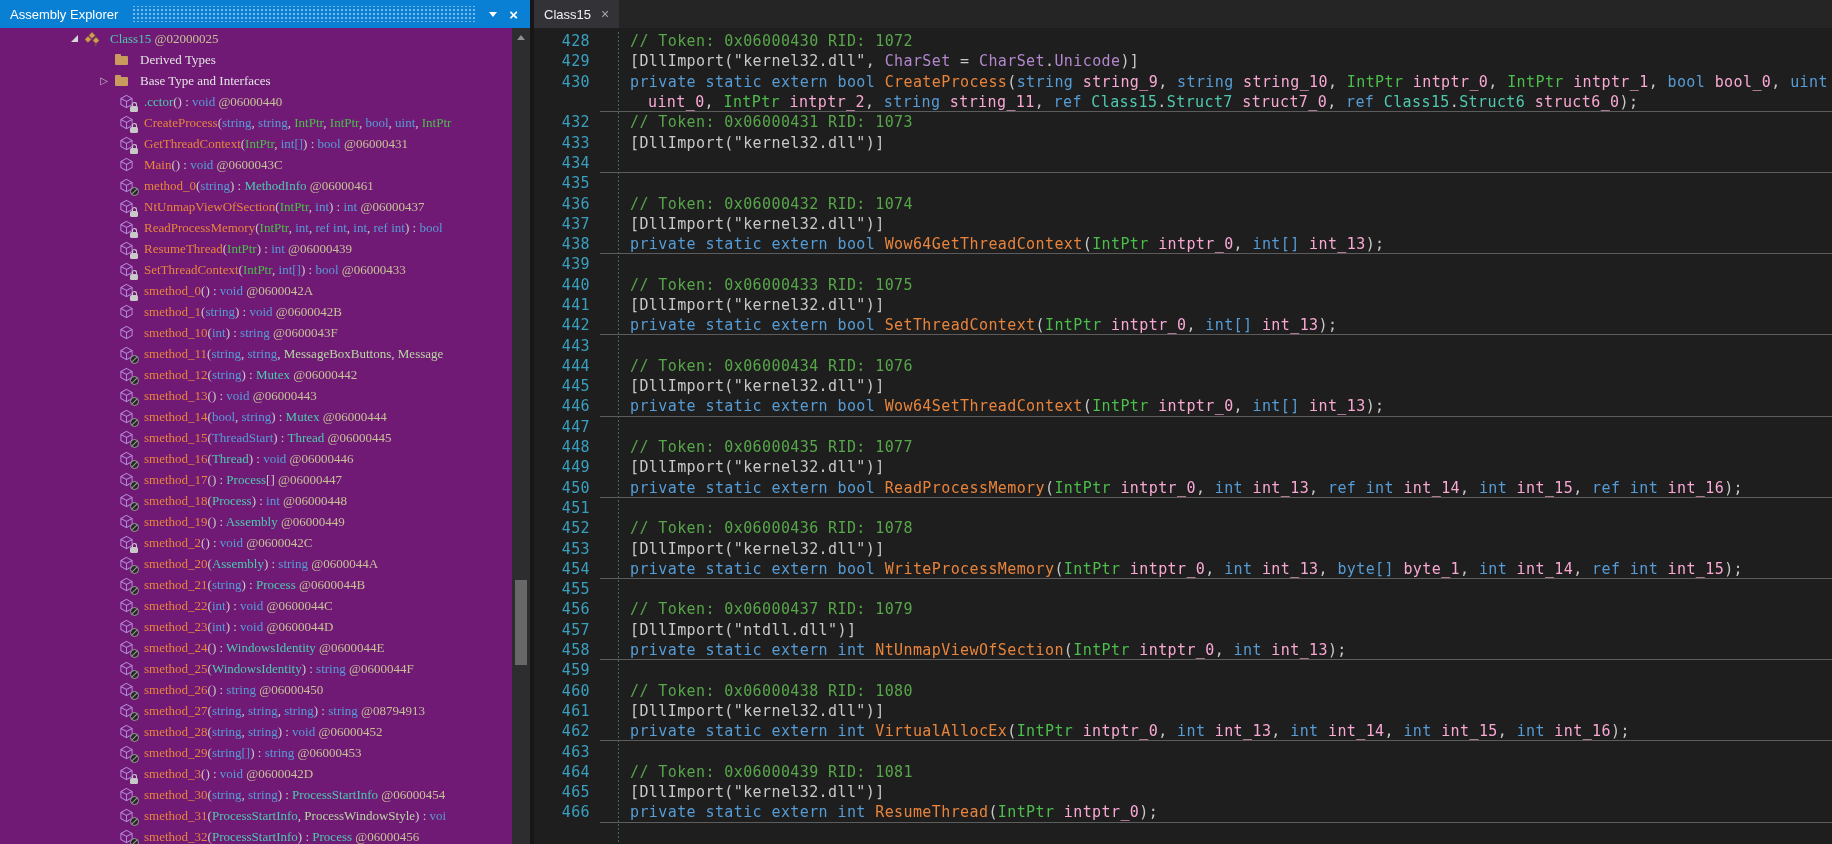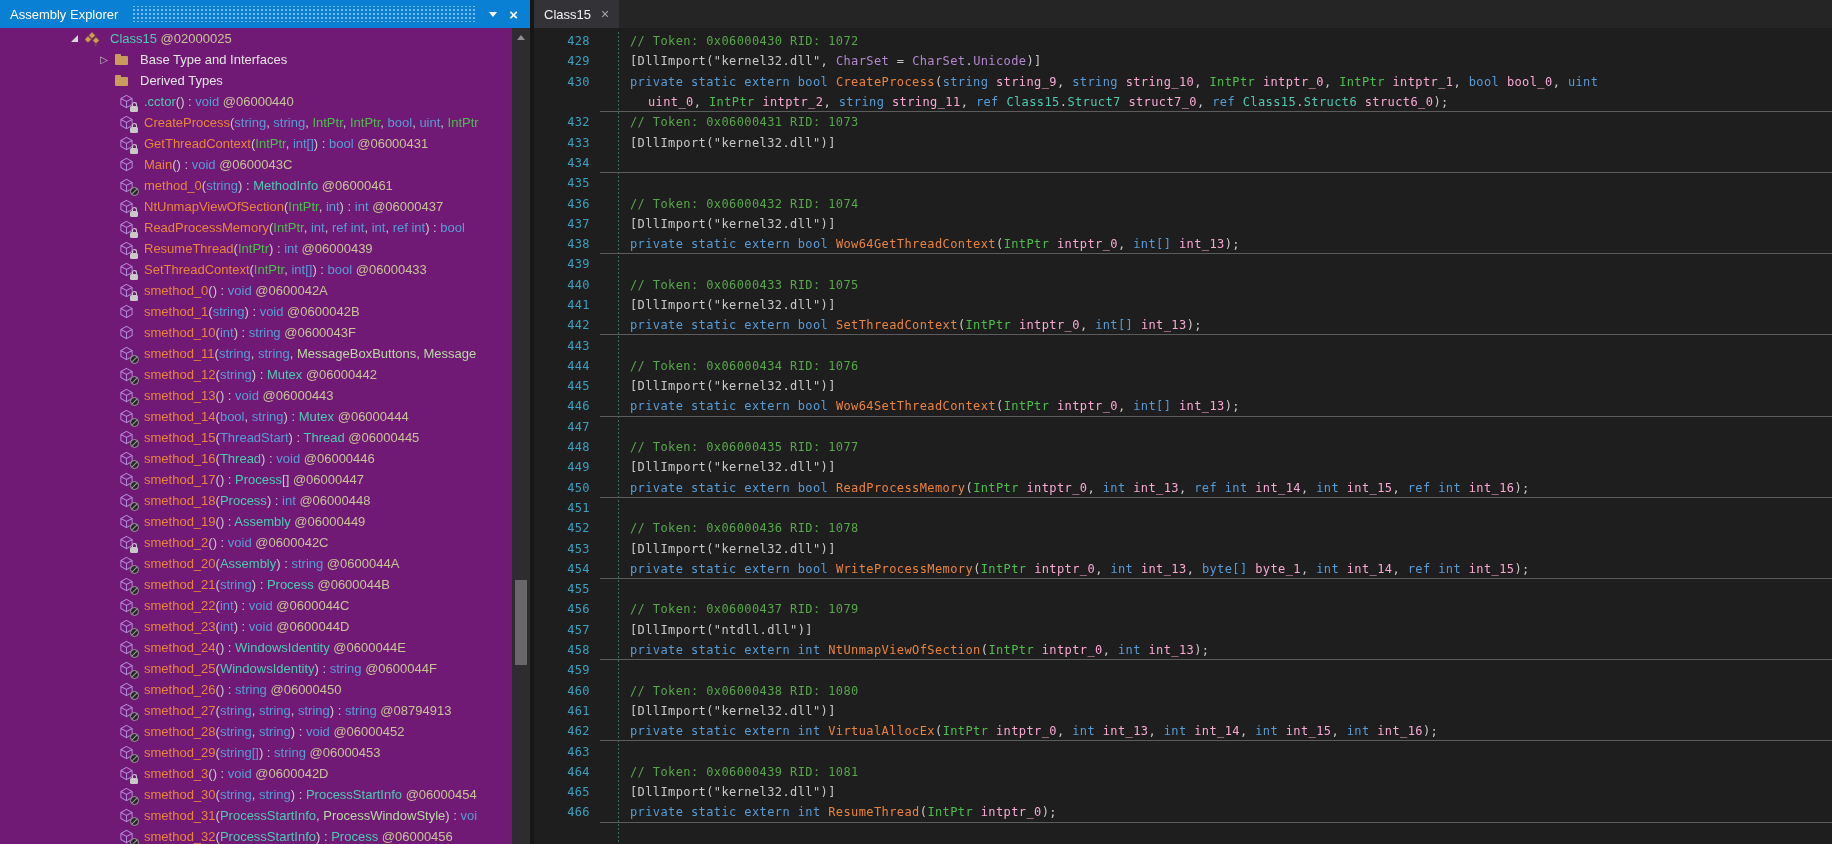--- a/index.html
+++ b/index.html
@@ -11,21 +11,21 @@
   .titlebar{height:28px;background:#0A80D4;display:flex;align-items:center;padding:0 8px 0 10px;}
   .titlebar .title{color:#fff;font-size:13px;white-space:nowrap;}
   .titlebar .grip{flex:1;height:16px;margin:0 10px 0 14px;
        background-image:radial-gradient(rgba(255,255,255,.45) 1px, transparent 1.4px);
        background-size:4px 4px;background-position:0 2px;}
   .ddbtn{width:0;height:0;border-left:4px solid transparent;border-right:4px solid transparent;
        border-top:5px solid #fff;margin:0 8px 0 4px;cursor:pointer;}
   .closebtn{color:#fff;font-size:15px;font-weight:bold;line-height:1;cursor:pointer;padding:0 4px;}
 
   .tree{position:absolute;top:28px;left:0;right:18px;bottom:0;overflow:hidden;}
-  .trow{height:21px;display:flex;align-items:center;white-space:pre;font-size:13px;}
+  .trow{height:21px;display:flex;align-items:center;white-space:pre;font-size:13px;font-family:Liberation Serif, serif;}
   .trow.root{padding-left:64px;}
   .trow.folder{padding-left:94px;}
   .trow.method{padding-left:118px;text-align:center;}
   .exp{width:20px;flex:none;display:flex;align-items:center;justify-content:center;}
   .exp.open::before{content:"";width:0;height:0;border-bottom:7px solid #D8D8D8;border-left:7px solid transparent;}
   .exp.closed::before{content:"▷";color:#BFBFBF;font-size:10px;line-height:1;}
   .icon{width:16px;height:16px;margin-right:10px;position:relative;flex:none;
         display:inline-flex;align-items:center;justify-content:center;}
   .icon.folder::before{content:"";position:absolute;left:1px;top:4px;width:13px;height:9px;
         background:#C99C5E;border-radius:1px;}
@@ -46,21 +46,21 @@
   .sb .thumb{position:absolute;left:3px;right:3px;top:552px;height:85px;background:#686868;}
 
   
   #editor{position:absolute;left:534px;top:0;right:0;height:844px;background:#1E1E1E;}
   .tabbar{height:28px;background:#252526;display:flex;align-items:stretch;}
   .tab{background:#333337;display:flex;align-items:center;padding:0 10px;cursor:pointer;}
   .tab .tlabel{color:#F2F2F2;font-size:13px;}
   .tab .tclose{color:#A8A8A8;font-size:14px;margin-left:10px;line-height:1;}
 
   .code{position:absolute;top:28px;left:0;right:0;bottom:0;overflow:hidden;
-        font-family:"DejaVu Sans Mono",monospace;font-size:12px;letter-spacing:0.4px;padding-top:3px;}
+        font-family:"DejaVu Sans Mono",monospace;font-size:15px;letter-spacing:0.4px;padding-top:3px;}
   .guide{position:absolute;left:84px;top:4px;bottom:0;width:1px;
         background:repeating-linear-gradient(to bottom,#3E6E58 0 2px,transparent 2px 4px);}
   .crow{height:20.3px;display:flex;align-items:center;white-space:pre;position:relative;}
   .lnum{width:56px;text-align:right;flex:none;color:#3AA0C0;}
   .ccontent{padding-left:40px;flex:1;overflow:hidden;}
   .crow.wrap .ccontent{padding-left:58px;}
   .crow.sep::after{content:"";position:absolute;left:66px;right:0;bottom:0;height:1px;background:#5C5C5C;}
 
   
   .kw{color:#569CD6}.me{color:#E8843C}.ty{color:#4EC9B0}.vt{color:#4CBE4C}.en{color:#B8D7A3}
@@ -79,22 +79,22 @@
   </div>
   <div class="tree">
       <div class="trow root"><span class="exp open"></span><span class="icon class"><svg width="16" height="16" viewBox="0 0 16 16">
             <g fill="#D0A04F" stroke="#8A6A30" stroke-width="0.5">
               <rect x="1.8" y="6.2" width="4.4" height="4.4" transform="rotate(45 4 8.4)"></rect>
               <rect x="5.8" y="2.2" width="4.4" height="4.4" transform="rotate(45 8 4.4)"></rect>
               <rect x="9.8" y="7.2" width="4.4" height="4.4" transform="rotate(45 12 9.4)"></rect>
             </g>
             <path d="M10.2 13.2 h3 l-1.5 2 z" fill="#7A5C28"></path>
           </svg></span><span class="lab"><span class="ty">Class15</span><span class="ad"> @02000025</span></span></div>
+      <div class="trow folder"><span class="exp"></span><span class="icon folder"></span><span class="lab"><span class="wh">Derived Types</span></span></div>
       <div class="trow folder"><span class="exp closed"></span><span class="icon folder"></span><span class="lab"><span class="wh">Base Type and Interfaces</span></span></div>
-      <div class="trow folder"><span class="exp"></span><span class="icon folder"></span><span class="lab"><span class="wh">Derived Types</span></span></div>
       <div class="trow method"><span class="icon cube"><svg width="15" height="15" viewBox="0 0 16 16">
             <path d="M8 1.5 L14 4.8 L14 11.2 L8 14.5 L2 11.2 L2 4.8 Z M2 4.8 L8 8 L14 4.8 M8 8 L8 14.5" fill="none" stroke="#B287D9" stroke-width="1.1"></path>
           </svg><span class="badge lock"></span></span><span class="lab"><span class="ty">.cctor</span><span class="pl">() : </span><span class="kw">void</span><span class="ad"> @06000440</span></span></div>
       <div class="trow method"><span class="icon cube"><svg width="15" height="15" viewBox="0 0 16 16">
             <path d="M8 1.5 L14 4.8 L14 11.2 L8 14.5 L2 11.2 L2 4.8 Z M2 4.8 L8 8 L14 4.8 M8 8 L8 14.5" fill="none" stroke="#B287D9" stroke-width="1.1"></path>
           </svg><span class="badge lock"></span></span><span class="lab"><span class="me">CreateProcess</span><span class="pl">(</span><span class="kw">string</span><span class="pl">, </span><span class="kw">string</span><span class="pl">, </span><span class="vt">IntPtr</span><span class="pl">, </span><span class="vt">IntPtr</span><span class="pl">, </span><span class="kw">bool</span><span class="pl">, </span><span class="kw">uint</span><span class="pl">, </span><span class="vt">IntPtr</span></span></div>
       <div class="trow method"><span class="icon cube"><svg width="15" height="15" viewBox="0 0 16 16">
             <path d="M8 1.5 L14 4.8 L14 11.2 L8 14.5 L2 11.2 L2 4.8 Z M2 4.8 L8 8 L14 4.8 M8 8 L8 14.5" fill="none" stroke="#B287D9" stroke-width="1.1"></path>
           </svg><span class="badge lock"></span></span><span class="lab"><span class="me">GetThreadContext</span><span class="pl">(</span><span class="vt">IntPtr</span><span class="pl">, </span><span class="kw">int[]</span><span class="pl">) : </span><span class="kw">bool</span><span class="ad"> @06000431</span></span></div>
       <div class="trow method"><span class="icon cube"><svg width="15" height="15" viewBox="0 0 16 16">

